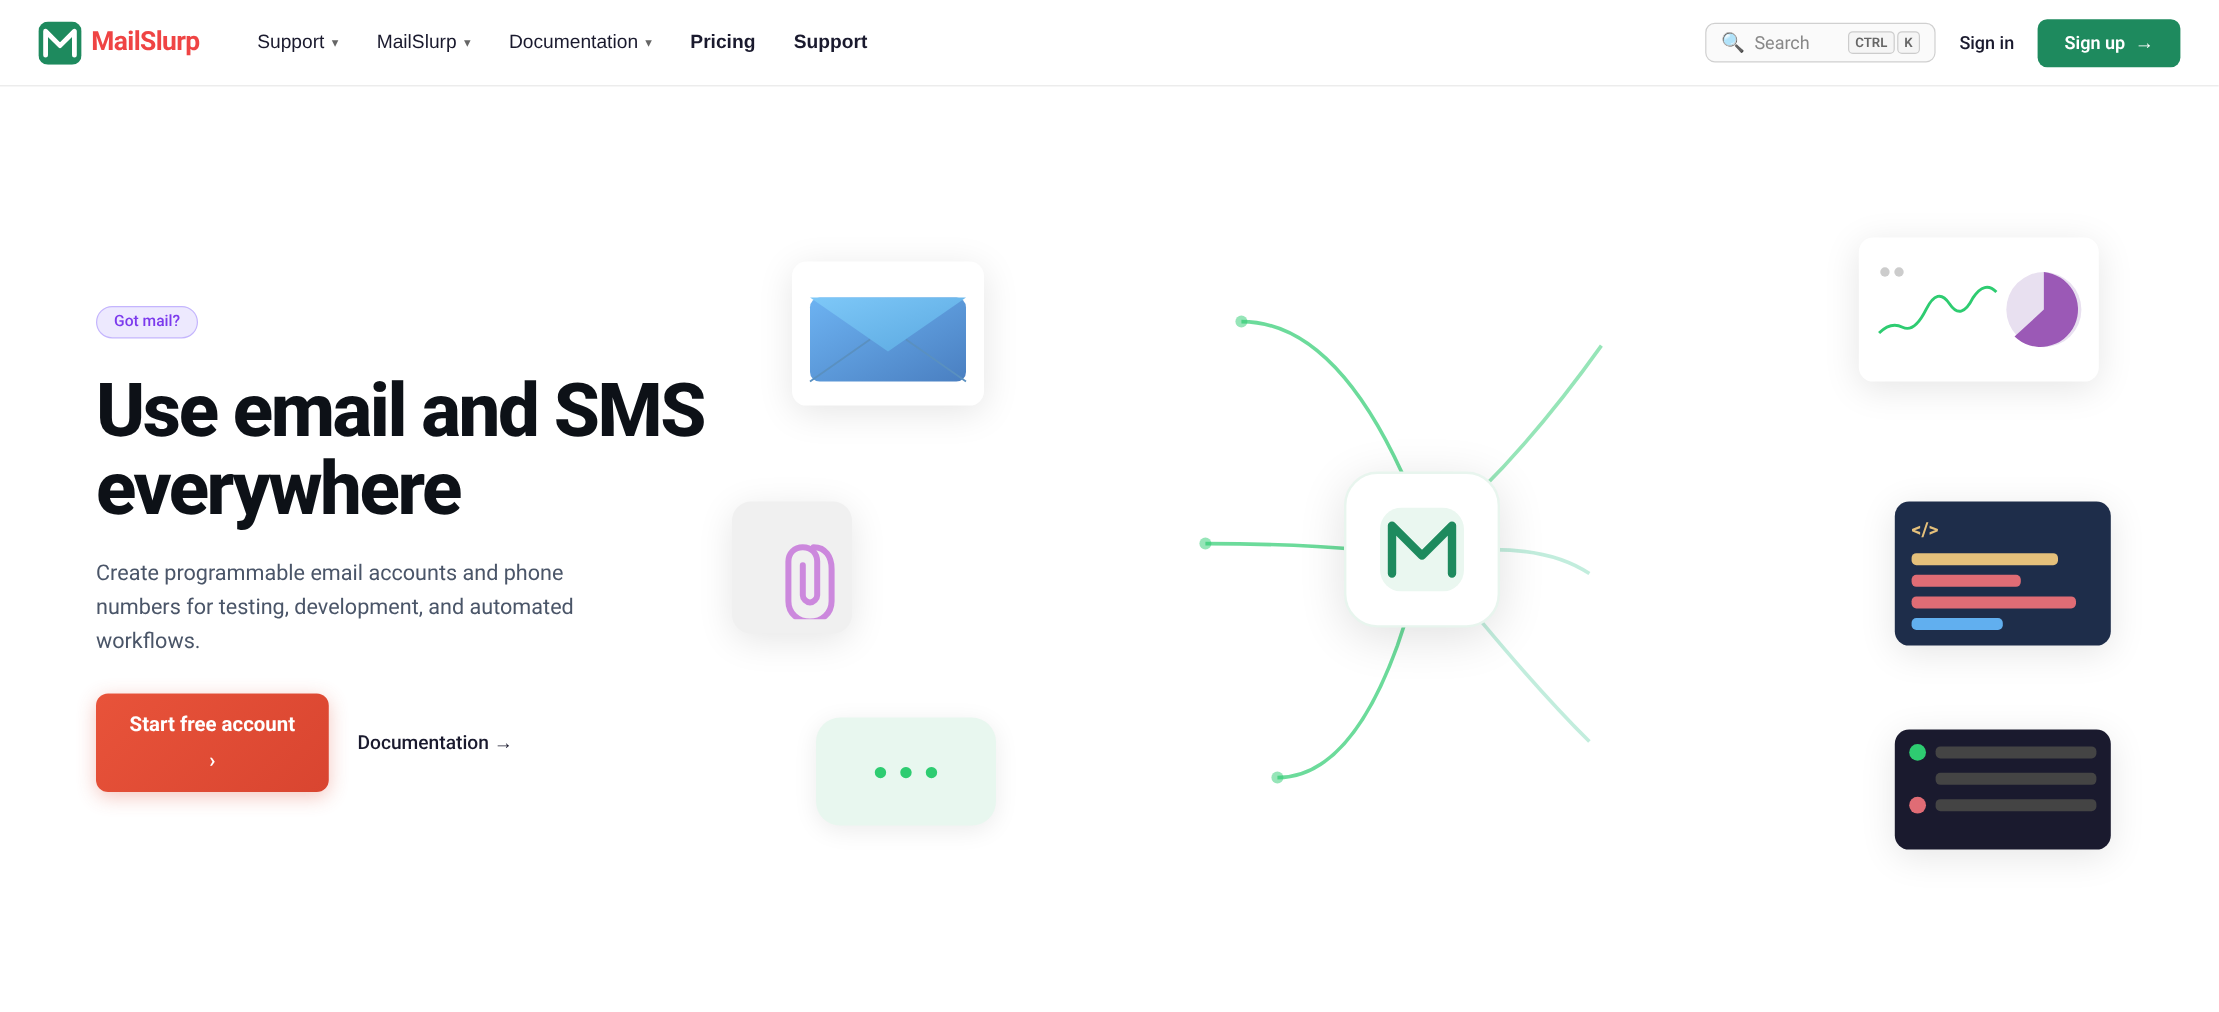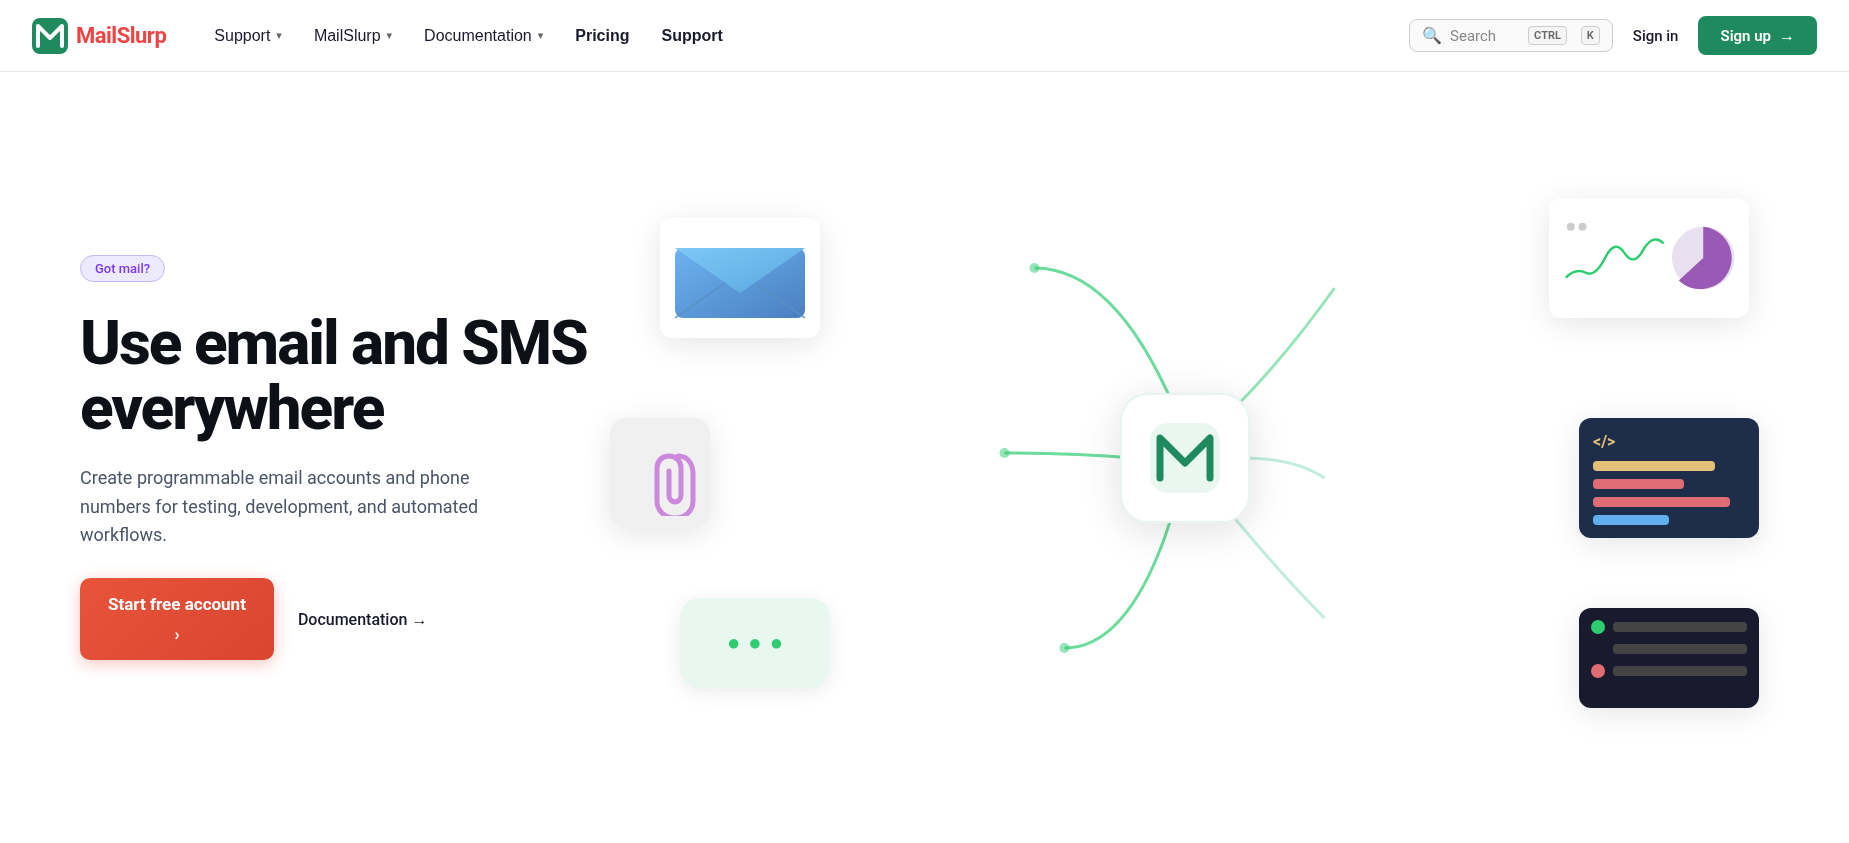--- a/index.html
+++ b/index.html
@@ -25,21 +25,21 @@
     .nav-link.bold { font-weight: 700; }
     .chevron { font-size: 11px; color: #666; margin-left: 2px; }
     .nav-right { display: flex; align-items: center; gap: 12px; }
     .search-bar {
       display: flex; align-items: center; gap: 8px;
       border: 1.5px solid #d0d0d0; border-radius: 8px;
       padding: 6px 12px; background: #fafafa; cursor: pointer;
     }
     .search-icon { color: #888; font-size: 16px; }
     .search-text { color: #888; font-size: 15px; }
-    .kbd-group { display: flex; gap: 14px; margin-left: 24px; }
+    .kbd-group { display: flex; gap: 2px; margin-left: 24px; }
     .kbd {
       display: inline-flex; align-items: center; justify-content: center;
       border: 1.5px solid #ccc; border-radius: 4px; padding: 2px 5px;
       font-size: 11px; color: #666; background: #f5f5f5; font-weight: 600;
     }
     .sign-in {
       font-size: 15px; color: #1a1a2e; font-weight: 500;
       text-decoration: none; padding: 0 8px; cursor: pointer;
     }
     .sign-up {

